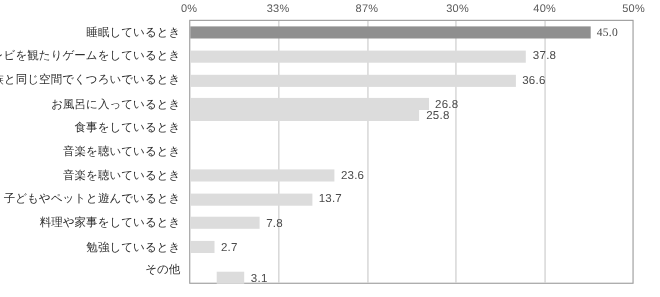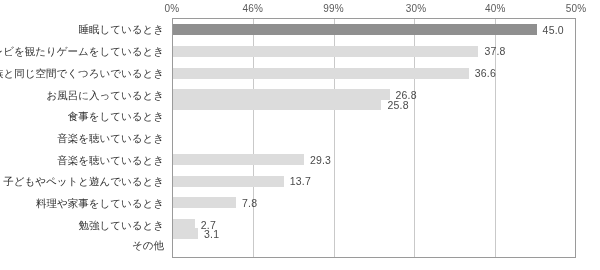--- a/index.html
+++ b/index.html
@@ -119,80 +119,80 @@
     line-height: 1;
   }
 </style>
 </head>
 <body>
 
 <div id="chart-root">
 
   <div id="x-axis-labels">
       <div class="x-tick-label" style="left: 172px;">0%</div>
-      <div class="x-tick-label" style="left: 252.8px;">46%</div>
-      <div class="x-tick-label" style="left: 333.6px;">99%</div>
+      <div class="x-tick-label" style="left: 252.8px;">33%</div>
+      <div class="x-tick-label" style="left: 333.6px;">87%</div>
       <div class="x-tick-label" style="left: 416px;">30%</div>
       <div class="x-tick-label" style="left: 495.2px;">40%</div>
       <div class="x-tick-label" style="left: 576px;">50%</div>
     </div>
 
   <div id="plot-area">
     <div id="gridlines">
         <div class="gridline" style="left: 79.8px;"></div>
         <div class="gridline" style="left: 160.6px;"></div>
         <div class="gridline" style="left: 241.4px;"></div>
         <div class="gridline" style="left: 322.2px;"></div>
       </div>
     <div id="rows-layer">
         <div class="bar-row" style="top: 5.31818px; height: 11px;">
           <div class="bar highlight" style="width: 363.6px;"></div>
-          <div class="bar-value" style="left: 369.6px;">45.0</div>
+          <div class="bar-value" style="left: 369.6px; font-family: Liberation Serif, serif;">45.0</div>
         </div>
         <div class="bar-row" style="top: 26.9545px; height: 11px;">
           <div class="bar" style="width: 305.424px;"></div>
           <div class="bar-value" style="left: 311.424px;">37.8</div>
         </div>
         <div class="bar-row" style="top: 48.5909px; height: 11px;">
           <div class="bar" style="width: 295.728px;"></div>
           <div class="bar-value" style="left: 301.728px;">36.6</div>
         </div>
         <div class="bar-row" style="top: 70.2273px; height: 11px; text-align: center;">
           <div class="bar" style="width: 216.544px;"></div>
           <div class="bar-value" style="left: 222.544px;">26.8</div>
         </div>
         <div class="bar-row" style="top: 80px; height: 11px;">
           <div class="bar" style="width: 208.464px;"></div>
           <div class="bar-value" style="left: 214.464px;">25.8</div>
         </div>
         <div class="bar-row" style="top: 135.136px; height: 11px;">
           <div class="bar" style="width: 130.896px;"></div>
-          <div class="bar-value" style="left: 136.896px;">29.3</div>
+          <div class="bar-value" style="left: 136.896px;">23.6</div>
         </div>
         <div class="bar-row" style="top: 156.773px; height: 11px;">
           <div class="bar" style="width: 110.696px;"></div>
           <div class="bar-value" style="left: 116.696px;">13.7</div>
         </div>
         <div class="bar-row" style="top: 178.409px; height: 11px;">
           <div class="bar" style="width: 63.024px;"></div>
           <div class="bar-value" style="left: 69.024px;">7.8</div>
         </div>
         <div class="bar-row" style="top: 200.045px; height: 11px;">
           <div class="bar" style="width: 21.816px;"></div>
           <div class="bar-value" style="left: 27.816px;">2.7</div>
         </div>
-        <div class="bar-row" style="top: 209px; height: 11px;">
+        <div class="bar-row" style="top: 228px; height: 11px; margin-left: 24px;">
           <div class="bar" style="width: 25.048px;"></div>
           <div class="bar-value" style="left: 31.048px;">3.1</div>
         </div>
       </div>
   </div>
 
   <div id="y-axis-labels">
-      <div class="y-cat-label" style="top: 11.8182px; font-family: Liberation Serif, serif;">睡眠しているとき</div>
+      <div class="y-cat-label" style="top: 11.8182px;">睡眠しているとき</div>
       <div class="y-cat-label" style="top: 33.4545px;">テレビを観たりゲームをしているとき</div>
       <div class="y-cat-label" style="top: 55.0909px;">家族と同じ空間でくつろいでいるとき</div>
       <div class="y-cat-label" style="top: 76.7273px;">お風呂に入っているとき</div>
       <div class="y-cat-label" style="top: 120px;">音楽を聴いているとき</div>
       <div class="y-cat-label" style="top: 98.3636px;">食事をしているとき</div>
       <div class="y-cat-label" style="top: 141.636px;">音楽を聴いているとき</div>
       <div class="y-cat-label" style="top: 163.273px;">子どもやペットと遊んでいるとき</div>
       <div class="y-cat-label" style="top: 184.909px;">料理や家事をしているとき</div>
       <div class="y-cat-label" style="top: 206.545px;">勉強しているとき</div>
       <div class="y-cat-label" style="top: 228.182px; font-family: Liberation Mono, monospace;">その他</div>

